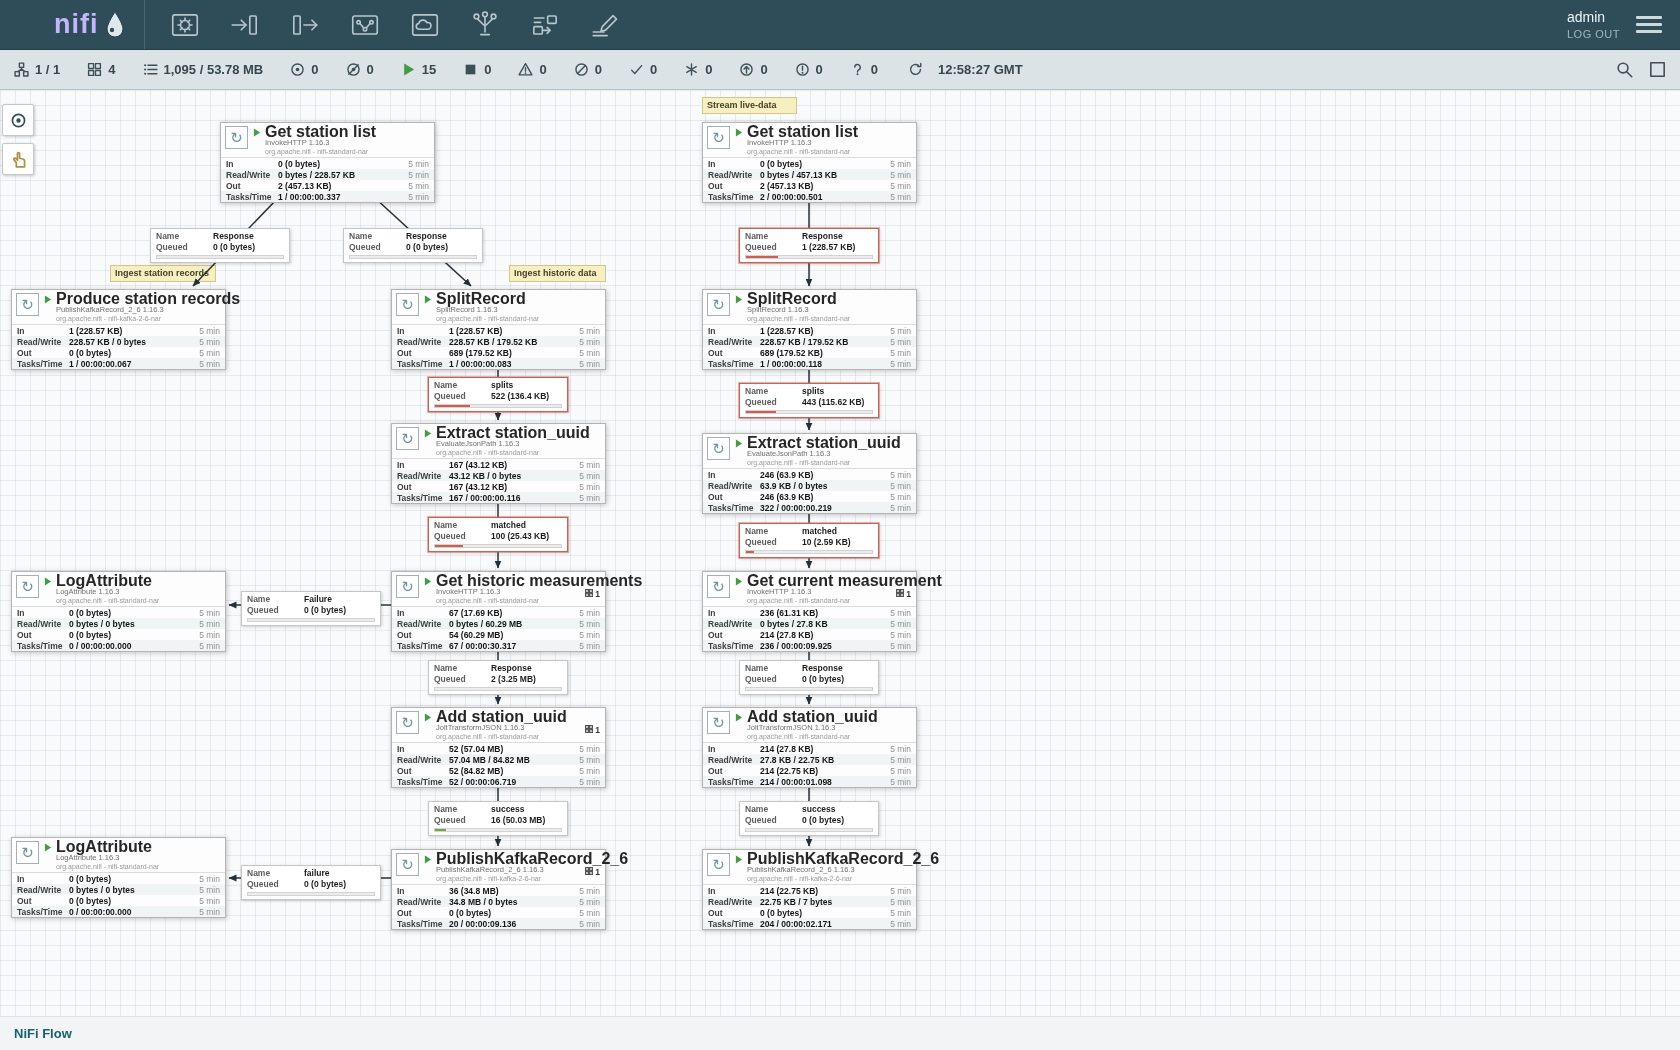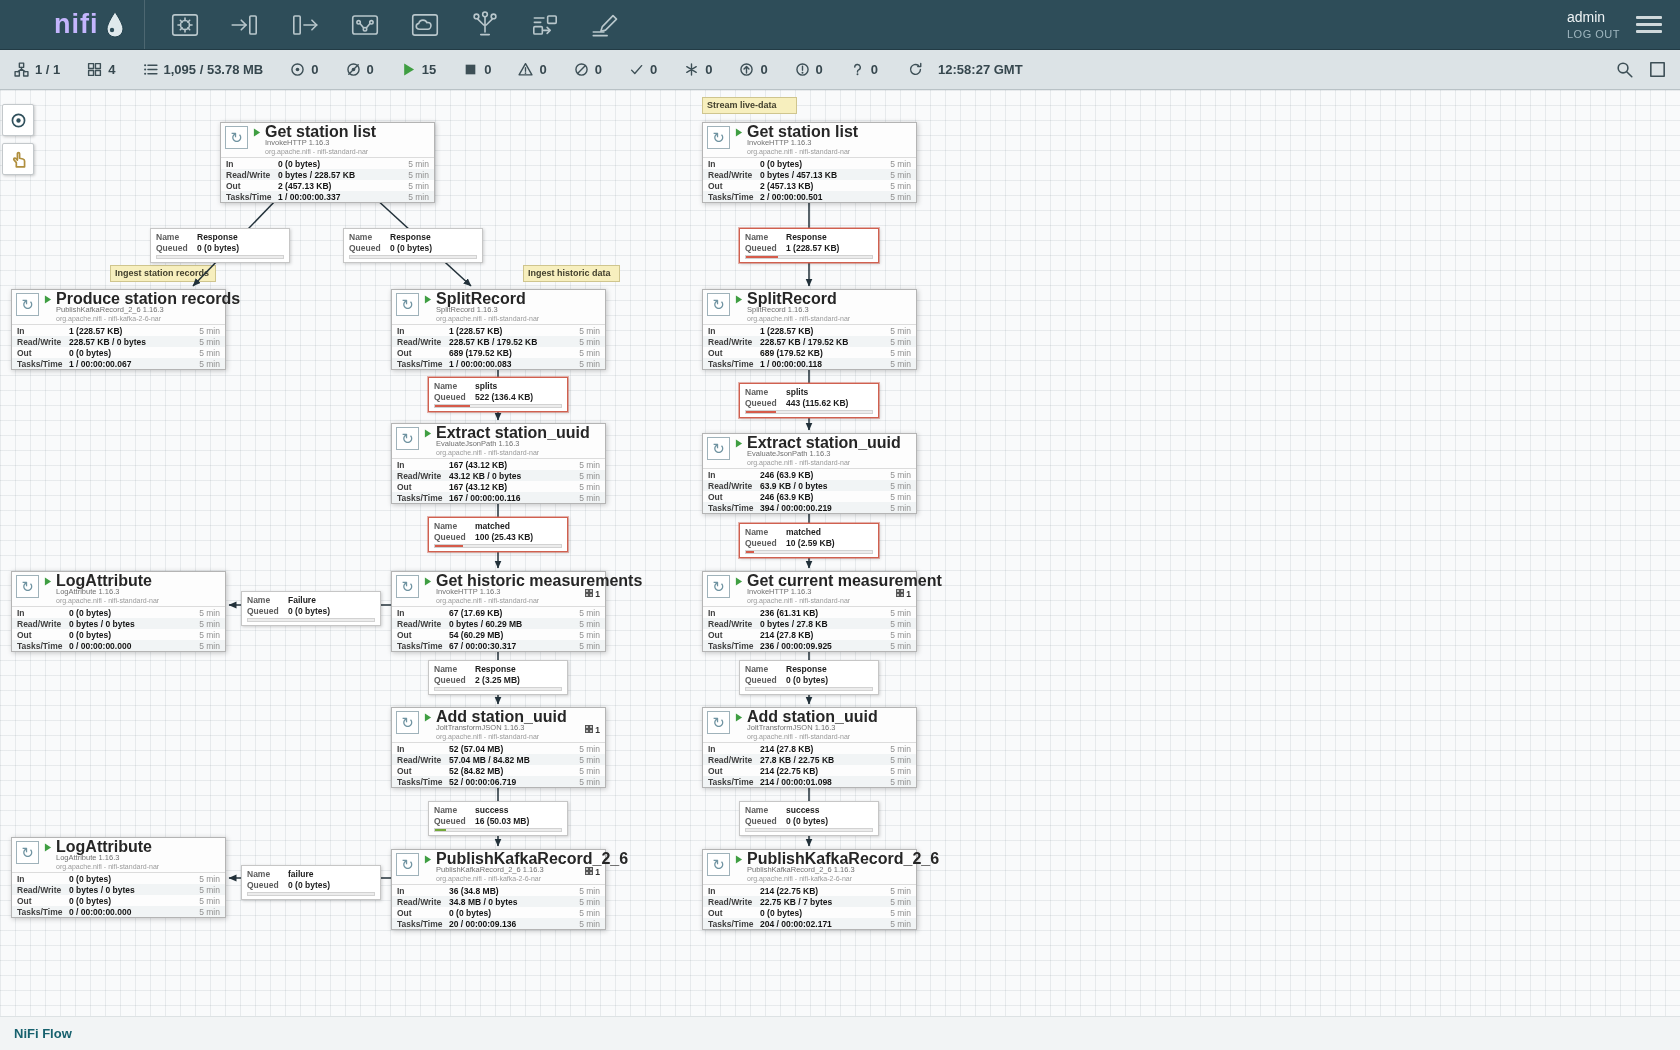--- a/index.html
+++ b/index.html
@@ -67,21 +67,21 @@
   .stat-label { font-weight:700; color:#404040; width:52px; flex:none; }
   .stat-value { color:#141414; font-weight:600; white-space:nowrap; }
   .stat-win { margin-left:auto; color:#909090; font-weight:400; }
   .threads-badge { position:absolute; top:17px; right:5px; display:flex; align-items:center; gap:2px;
     font-size:8.5px; font-weight:700; color:#333; }
   .threads-badge svg { width:8px; height:8px; stroke:#555; fill:none; stroke-width:1.2; }
 
   .conn { position:absolute; z-index:3; width:140px; background:#fff; border:1px solid #c6c6c6;
     box-shadow:1px 1px 3px rgba(0,0,0,.18); padding:2px 5px 3px; cursor:pointer; }
   .conn.alert { border-color:#d0604f; box-shadow:0 0 0 1px rgba(208,96,79,.45), 1px 1px 3px rgba(0,0,0,.18); }
-  .conn-row { display:flex; gap:5px; height:11px; align-items:center; font-size:8.5px; }
+  .conn-row { display:flex; gap:21px; height:11px; align-items:flex-start; font-size:8.5px; }
   .conn-key { font-weight:700; color:#5c5c5c; width:36px; flex:none; }
   .conn-val { color:#1c1c1c; font-weight:600; white-space:nowrap; }
   .conn-bar { height:4px; background:#ececec; border:1px solid #d2d2d2; margin-top:2px; }
   .conn-fill { height:100%; }
 
   .graph-controls { position:absolute; left:2px; top:14px; z-index:4; display:flex; flex-direction:column; gap:7px; }
   .gc-btn { width:32px; height:32px; background:#fff; border:1px solid #c3c8cb; border-radius:2px;
     box-shadow:1px 1px 3px rgba(0,0,0,.2); display:flex; align-items:center; justify-content:center; cursor:pointer; }
   .gc-btn svg { width:17px; height:17px; stroke:#30505c; fill:none; stroke-width:1.4; stroke-linecap:round; stroke-linejoin:round; }
   .gc-btn svg .f { fill:#30505c; stroke:none; }
@@ -369,21 +369,21 @@
     <div class="gc-btn hand">
       <span class="sicon">
           <svg viewBox="0 0 14 14">
             <path d="M5.2 13V9.6L3.3 7.3c-.4-.5-.2-1.2.4-1.4.4-.2.9 0 1.2.3l1.2 1.3V2.2c0-.5.4-.9.9-.9s.9.4.9.9V6l2.7.6c.8.2 1.4.9 1.4 1.7V13z"></path>
           </svg>
         </span>
     </div>
   </div>
 <div class="canvas-label" style="left: 702px; top: 7px; min-width: 95px; height: 17px;">Stream live-data</div>
     <div class="canvas-label" style="left: 110px; top: 175px; min-width: 106px; height: 17px;">Ingest station records</div>
-    <div class="canvas-label" style="left: 523px; top: 175px; min-width: 97px; height: 17px;">Ingest historic data</div>
+    <div class="canvas-label" style="left: 509px; top: 175px; min-width: 97px; height: 17px;">Ingest historic data</div>
     <div class="proc" style="left: 220px; top: 32px;">
       <div class="proc-head">
         <div class="proc-icon">↻</div>
         <div class="proc-titlebox">
           <div class="proc-name-row">
             <span class="run-icon">
               <svg viewBox="0 0 9 10">
                 <path d="M1 0.5L8 5 1 9.5z" fill="#3f9e42"></path>
               </svg>
             </span>
@@ -638,21 +638,21 @@
           <span class="stat-value">63.9 KB / 0 bytes</span>
           <span class="stat-win">5 min</span>
         </div>
         <div class="stat-row">
           <span class="stat-label">Out</span>
           <span class="stat-value">246 (63.9 KB)</span>
           <span class="stat-win">5 min</span>
         </div>
         <div class="stat-row">
           <span class="stat-label">Tasks/Time</span>
-          <span class="stat-value">394 / 00:00:00.219</span>
+          <span class="stat-value">322 / 00:00:00.219</span>
           <span class="stat-win">5 min</span>
         </div>
       </div>
     </div>
     <div class="proc" style="left: 11px; top: 481px;">
       <div class="proc-head">
         <div class="proc-icon">↻</div>
         <div class="proc-titlebox">
           <div class="proc-name-row">
             <span class="run-icon">

